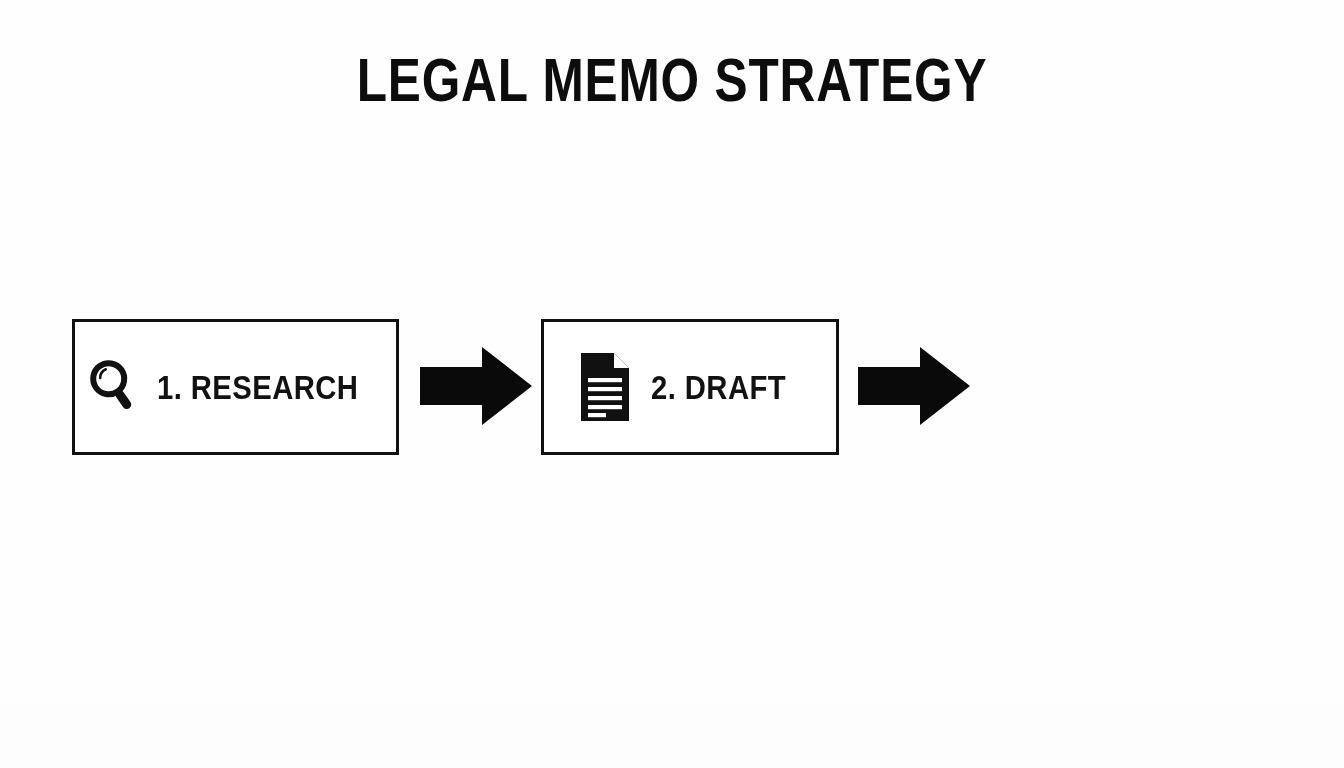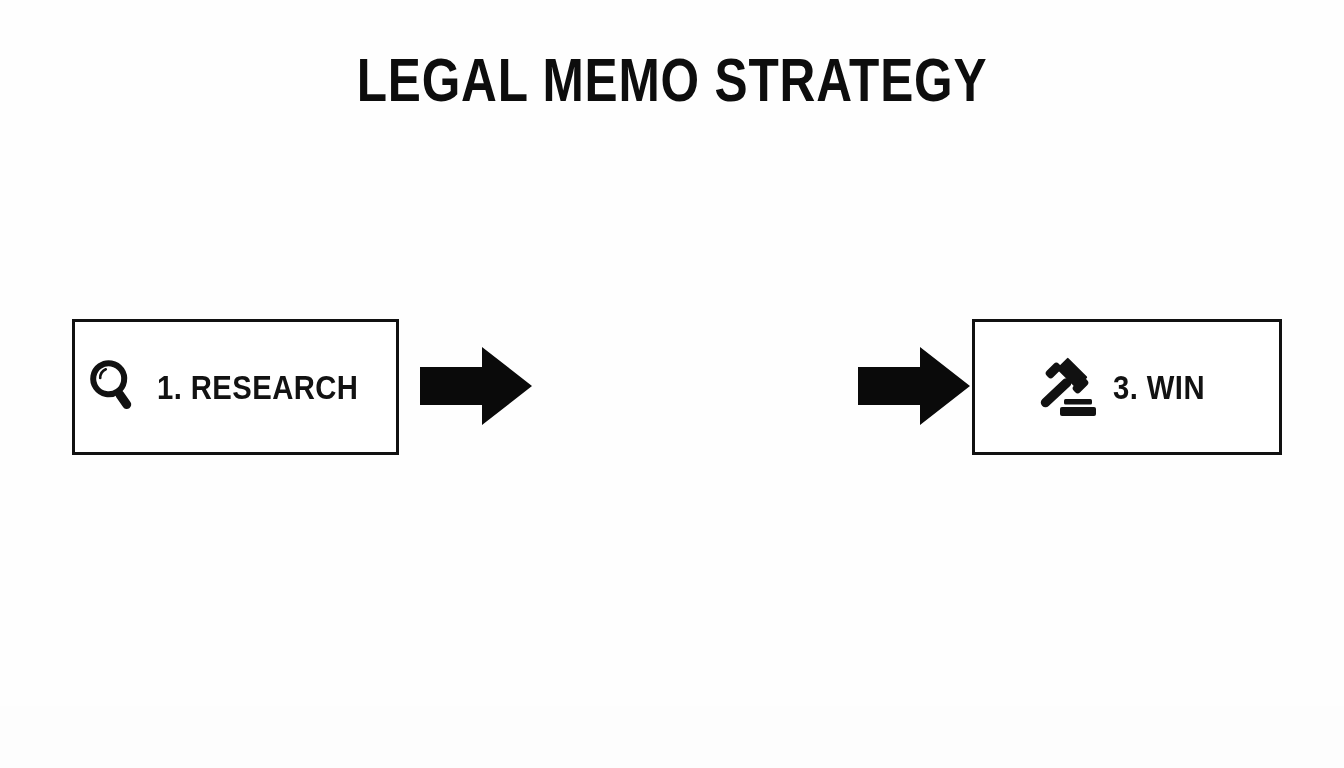--- a/index.html
+++ b/index.html
@@ -123,39 +123,36 @@
       </span>
       <span class="step-label">1. RESEARCH</span>
     </div>
 
     <div class="flow-arrow arrow-1">
       <svg width="112" height="78" viewBox="0 0 112 78" aria-hidden="true">
         <path d="M0 20 L62 20 L62 0 L112 39 L62 78 L62 58 L0 58 Z" fill="#0a0a0a"></path>
       </svg>
     </div>
 
+    <div class="step-box step-2">
+      <span class="step-icon">
+        <svg width="54" height="68" viewBox="0 0 54 68" aria-hidden="true">
+          <path d="M3 0 L36 0 L51 15 L51 68 L3 68 Z" fill="#111111"></path>
+          <path d="M36 0 L36 15 L51 15 Z" fill="#ffffff"></path>
+          <rect x="10" y="25" width="34" height="4.2" fill="#ffffff"></rect>
+          <rect x="10" y="34" width="34" height="4.2" fill="#ffffff"></rect>
+          <rect x="10" y="43" width="34" height="4.2" fill="#ffffff"></rect>
+          <rect x="10" y="52" width="34" height="4.2" fill="#ffffff"></rect>
+          <rect x="10" y="60" width="18" height="4.2" fill="#ffffff"></rect>
+        </svg>
+      </span>
+      <span class="step-label">2. DRAFT</span>
+    </div>
 
     <div class="flow-arrow arrow-2">
       <svg width="112" height="78" viewBox="0 0 112 78" aria-hidden="true">
         <path d="M0 20 L62 20 L62 0 L112 39 L62 78 L62 58 L0 58 Z" fill="#0a0a0a"></path>
       </svg>
     </div>
 
-    <div class="step-box step-3">
-      <span class="step-icon">
-        <svg width="62" height="64" viewBox="0 0 62 64" aria-hidden="true">
-
-          <rect x="1" y="33" width="38" height="9.5" rx="4.5" fill="#111111" transform="rotate(-43 20 37.7)"></rect>
-
-          <rect x="22" y="10" width="28" height="16" rx="1" fill="#111111" transform="rotate(45 36 18)"></rect>
-
-          <rect x="13" y="7" width="9" height="17" rx="3.5" fill="#111111" transform="rotate(45 17.5 15.5)"></rect>
-          <rect x="40" y="22" width="9" height="17" rx="3.5" fill="#111111" transform="rotate(45 44.5 30.5)"></rect>
-
-          <rect x="28" y="44" width="28" height="5.5" rx="1.5" fill="#111111"></rect>
-          <rect x="24" y="52" width="36" height="9" rx="2" fill="#111111"></rect>
-        </svg>
-      </span>
-      <span class="step-label">3. WIN</span>
-    </div>
 
   </div>
 </div>
 
 </body></html>

